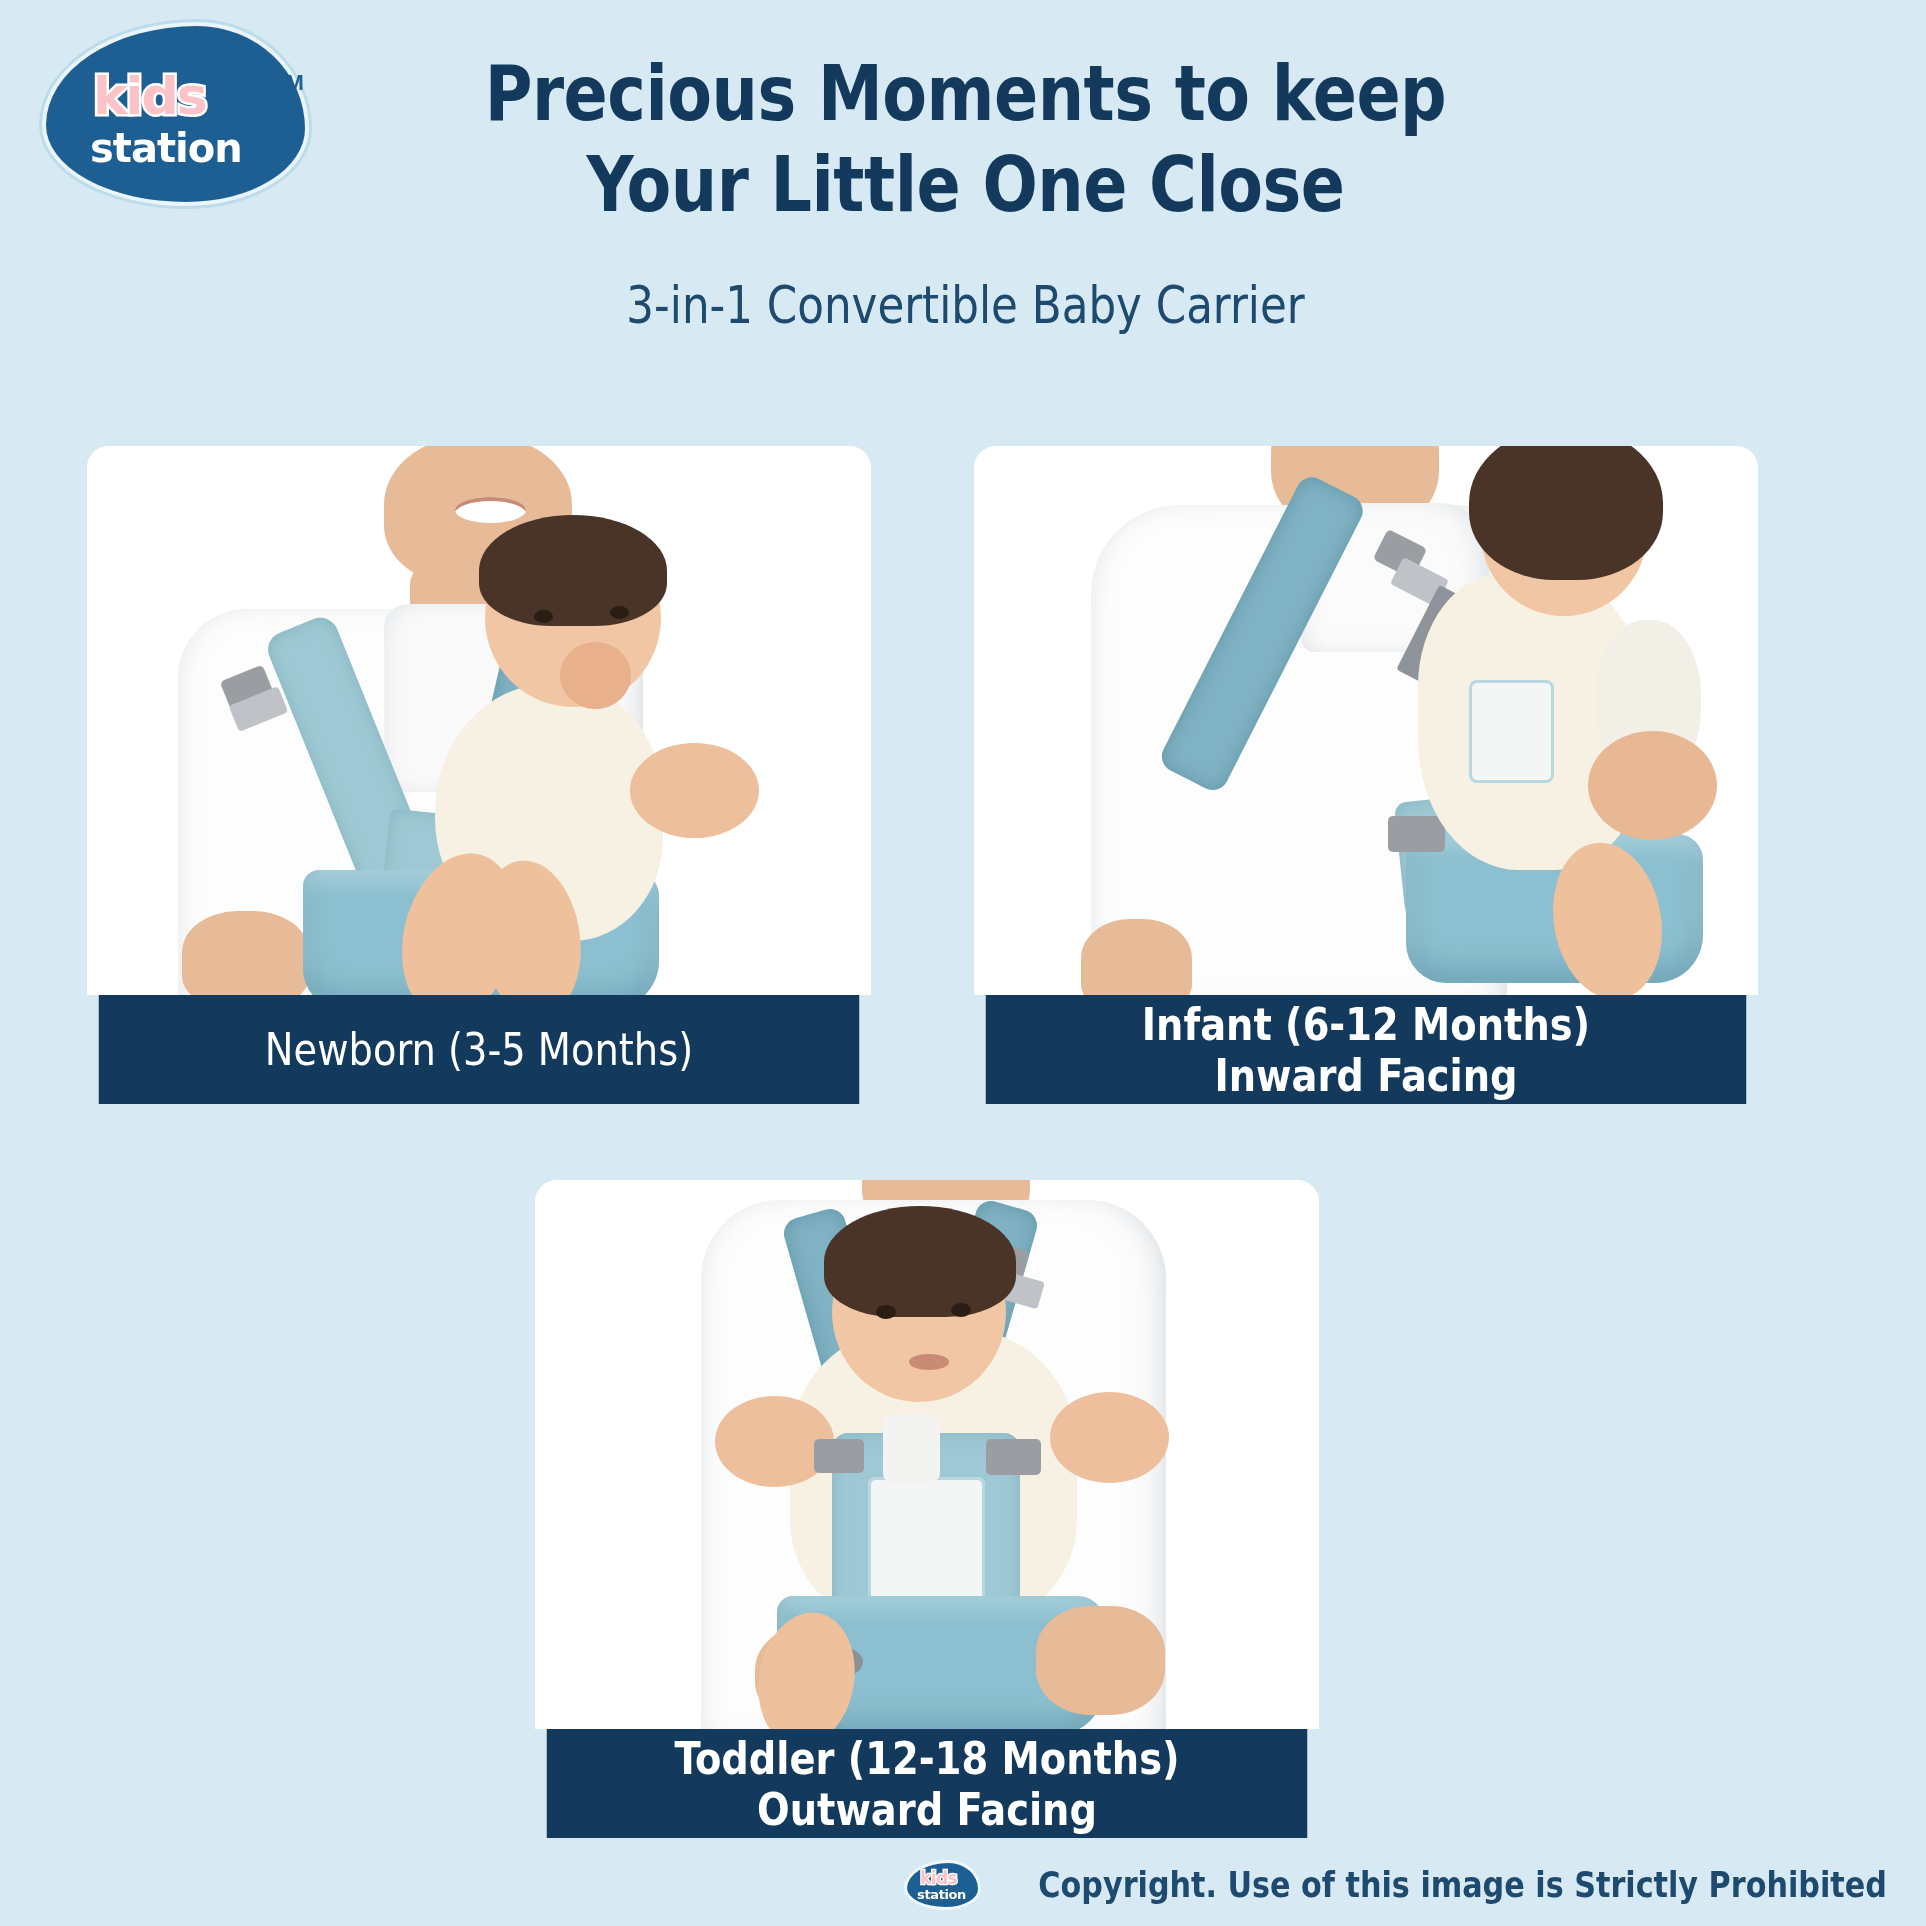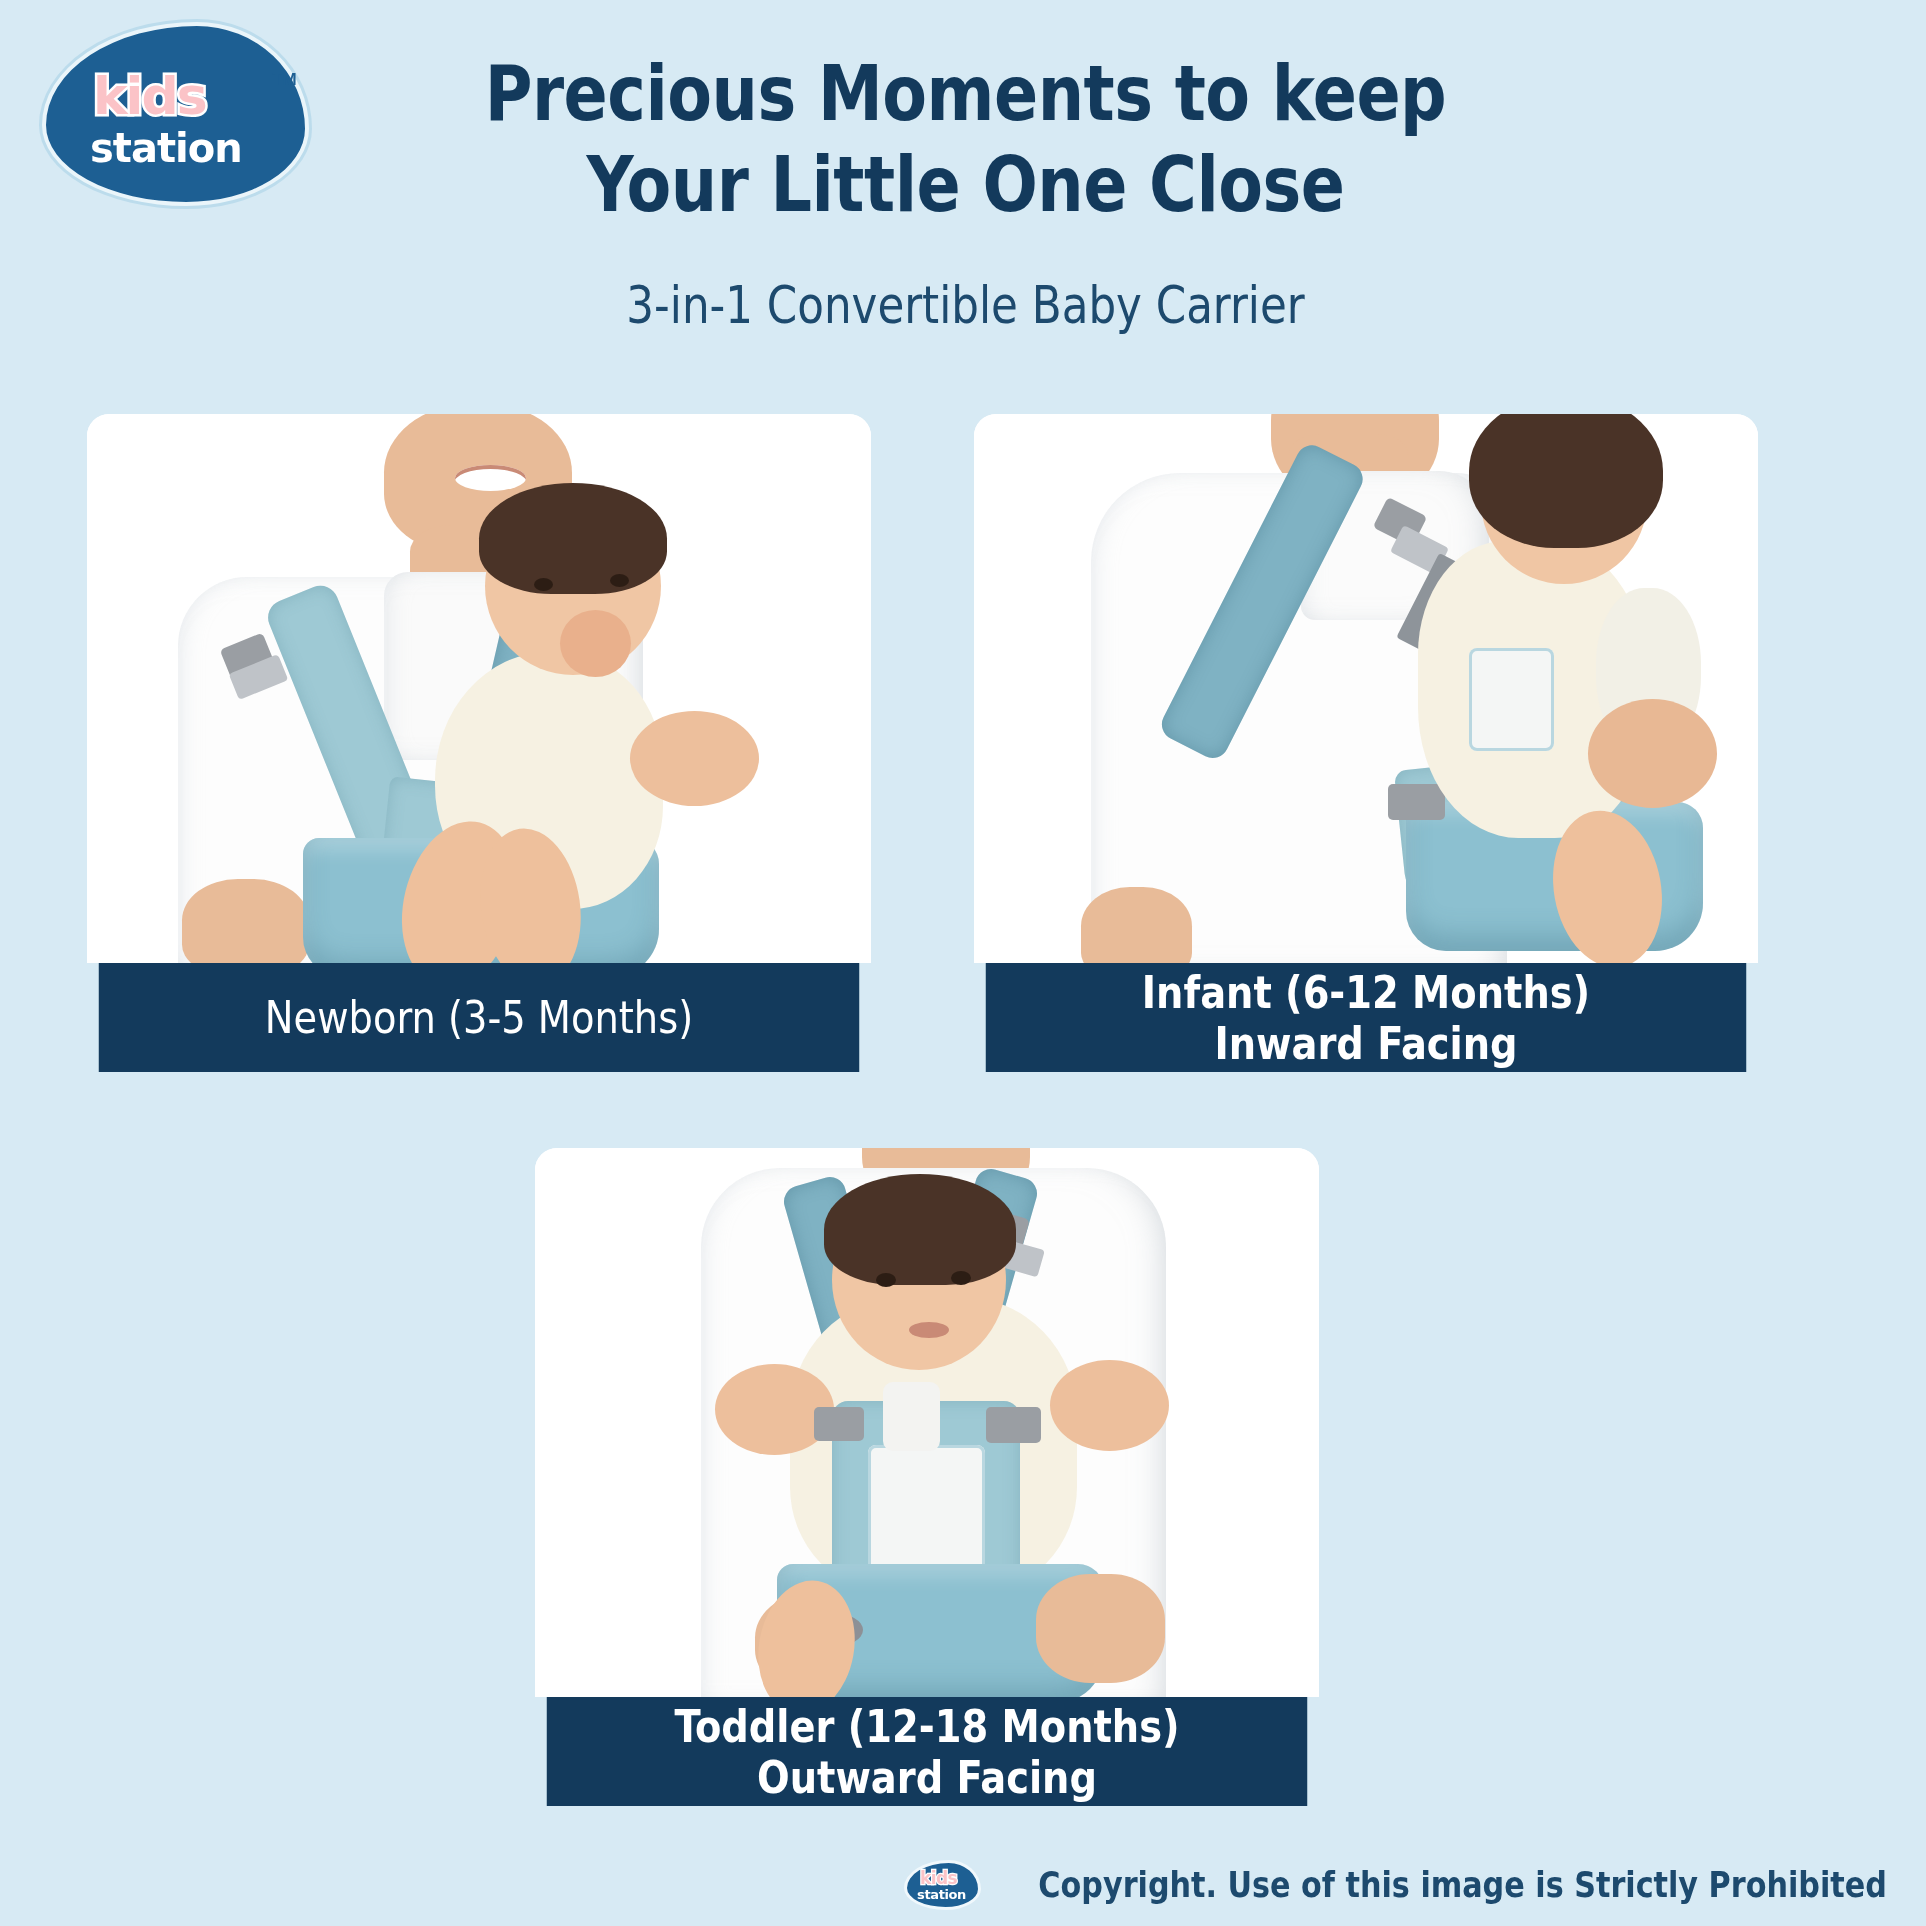--- a/index.html
+++ b/index.html
@@ -29,41 +29,41 @@
     paint-order:stroke fill;
     font-family:"DejaVu Sans", sans-serif;
   }
   .logo-station{
     position:absolute;left:48px;top:103px;
     font-size:40px;font-weight:bold;color:#ffffff;
     letter-spacing:-1px;
     font-family:"DejaVu Sans", sans-serif;
   }
   .logo-tm{
-    position:absolute;left:230px;top:48px;font-size:17px;color:#1d5f93;font-weight:bold;
+    position:absolute;left:230px;top:48px;font-size:22px;color:#1d5f93;font-weight:bold;
   }
   .headline{
     position:absolute;left:327px;top:48px;width:1277px;
     text-align:center;
     font-family:"DejaVu Sans Condensed","Liberation Sans Narrow","Liberation Sans", sans-serif;
     font-weight:bold;
     font-size:77px;line-height:91px;color:#133a5c;
     letter-spacing:-0.5px;
     transform:scaleX(0.94);transform-origin:center top;
   }
   .subhead{
     position:absolute;left:327px;top:277px;width:1277px;
     text-align:center;
     font-family:"DejaVu Sans Condensed","Liberation Sans Narrow","Liberation Sans", sans-serif;
     font-weight:normal;
     font-size:51px;line-height:57px;color:#1d4a6e;
     transform:scaleX(0.95);transform-origin:center top;
   }
   
-  .card{position:absolute;}
+  .card{position:absolute;margin-top:32px;}
   .photo{
     position:relative;width:100%;background:#ffffff;
     border-radius:22px 22px 0 0;overflow:hidden;
   }
   .caption{
     width:100%;background:#133a5c;color:#ffffff;
     display:flex;align-items:center;justify-content:center;
     text-align:center;
     font-family:"DejaVu Sans Condensed","Liberation Sans Narrow","Liberation Sans", sans-serif;
     font-size:44px;line-height:51px;

